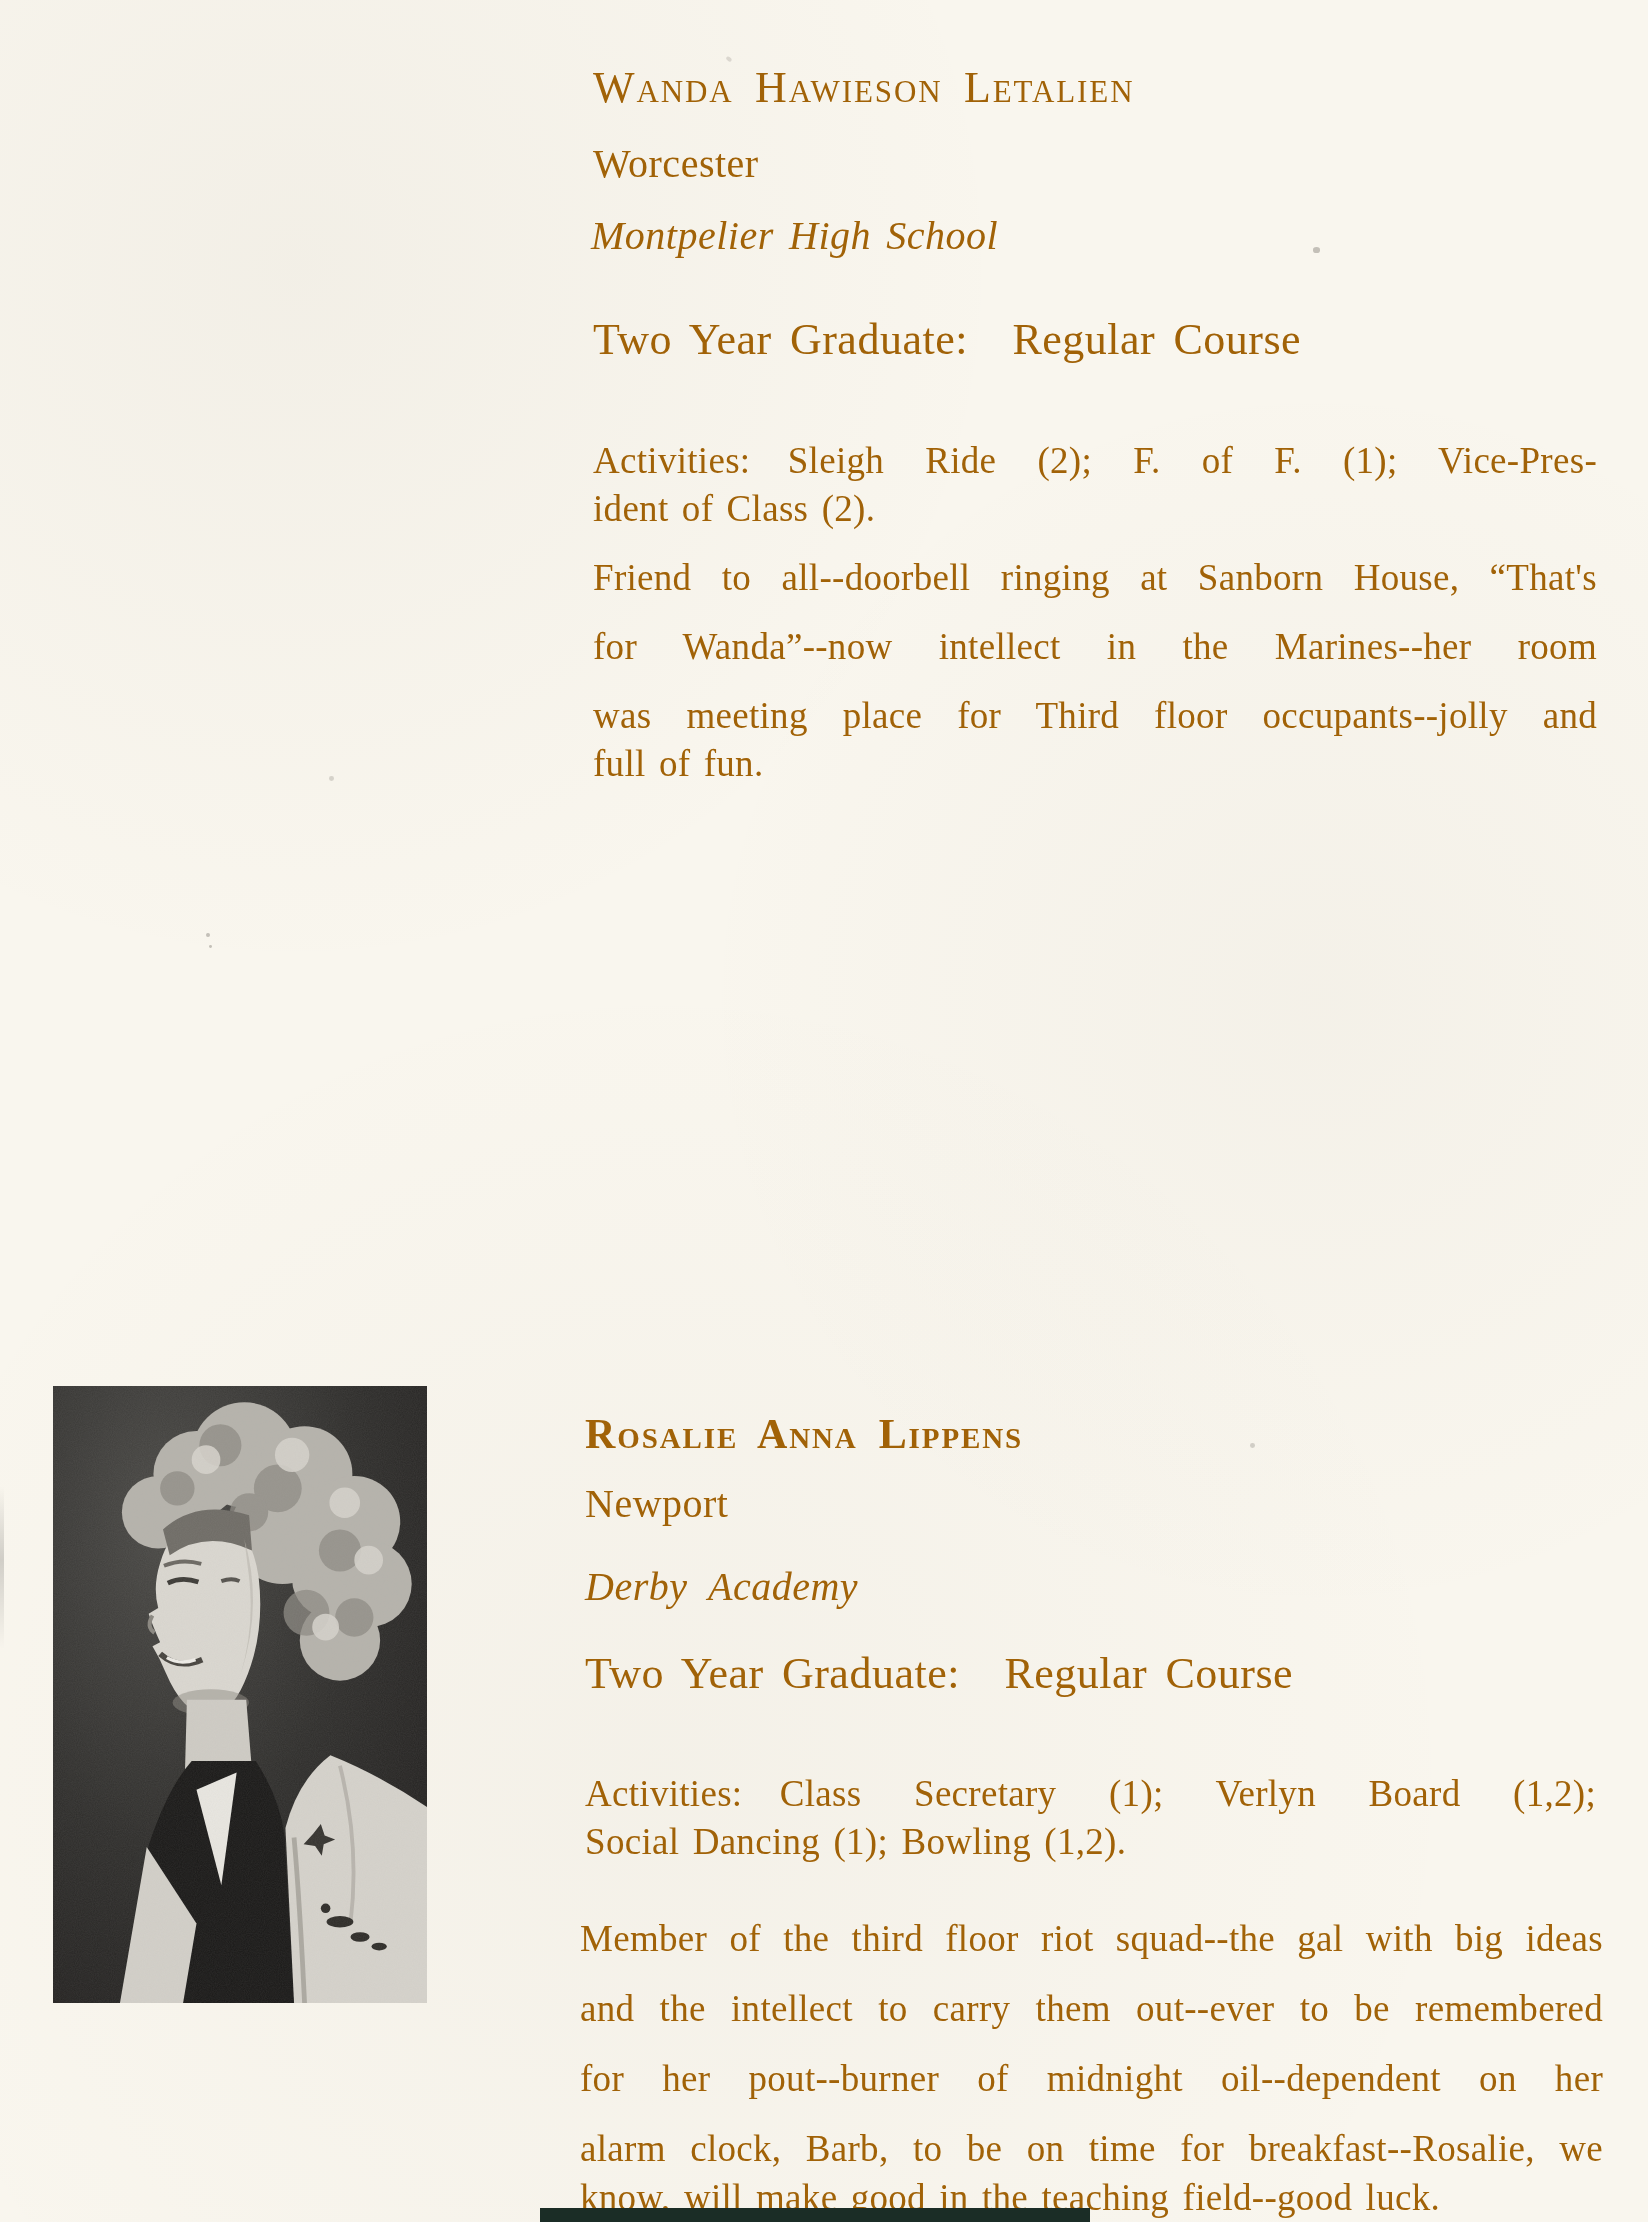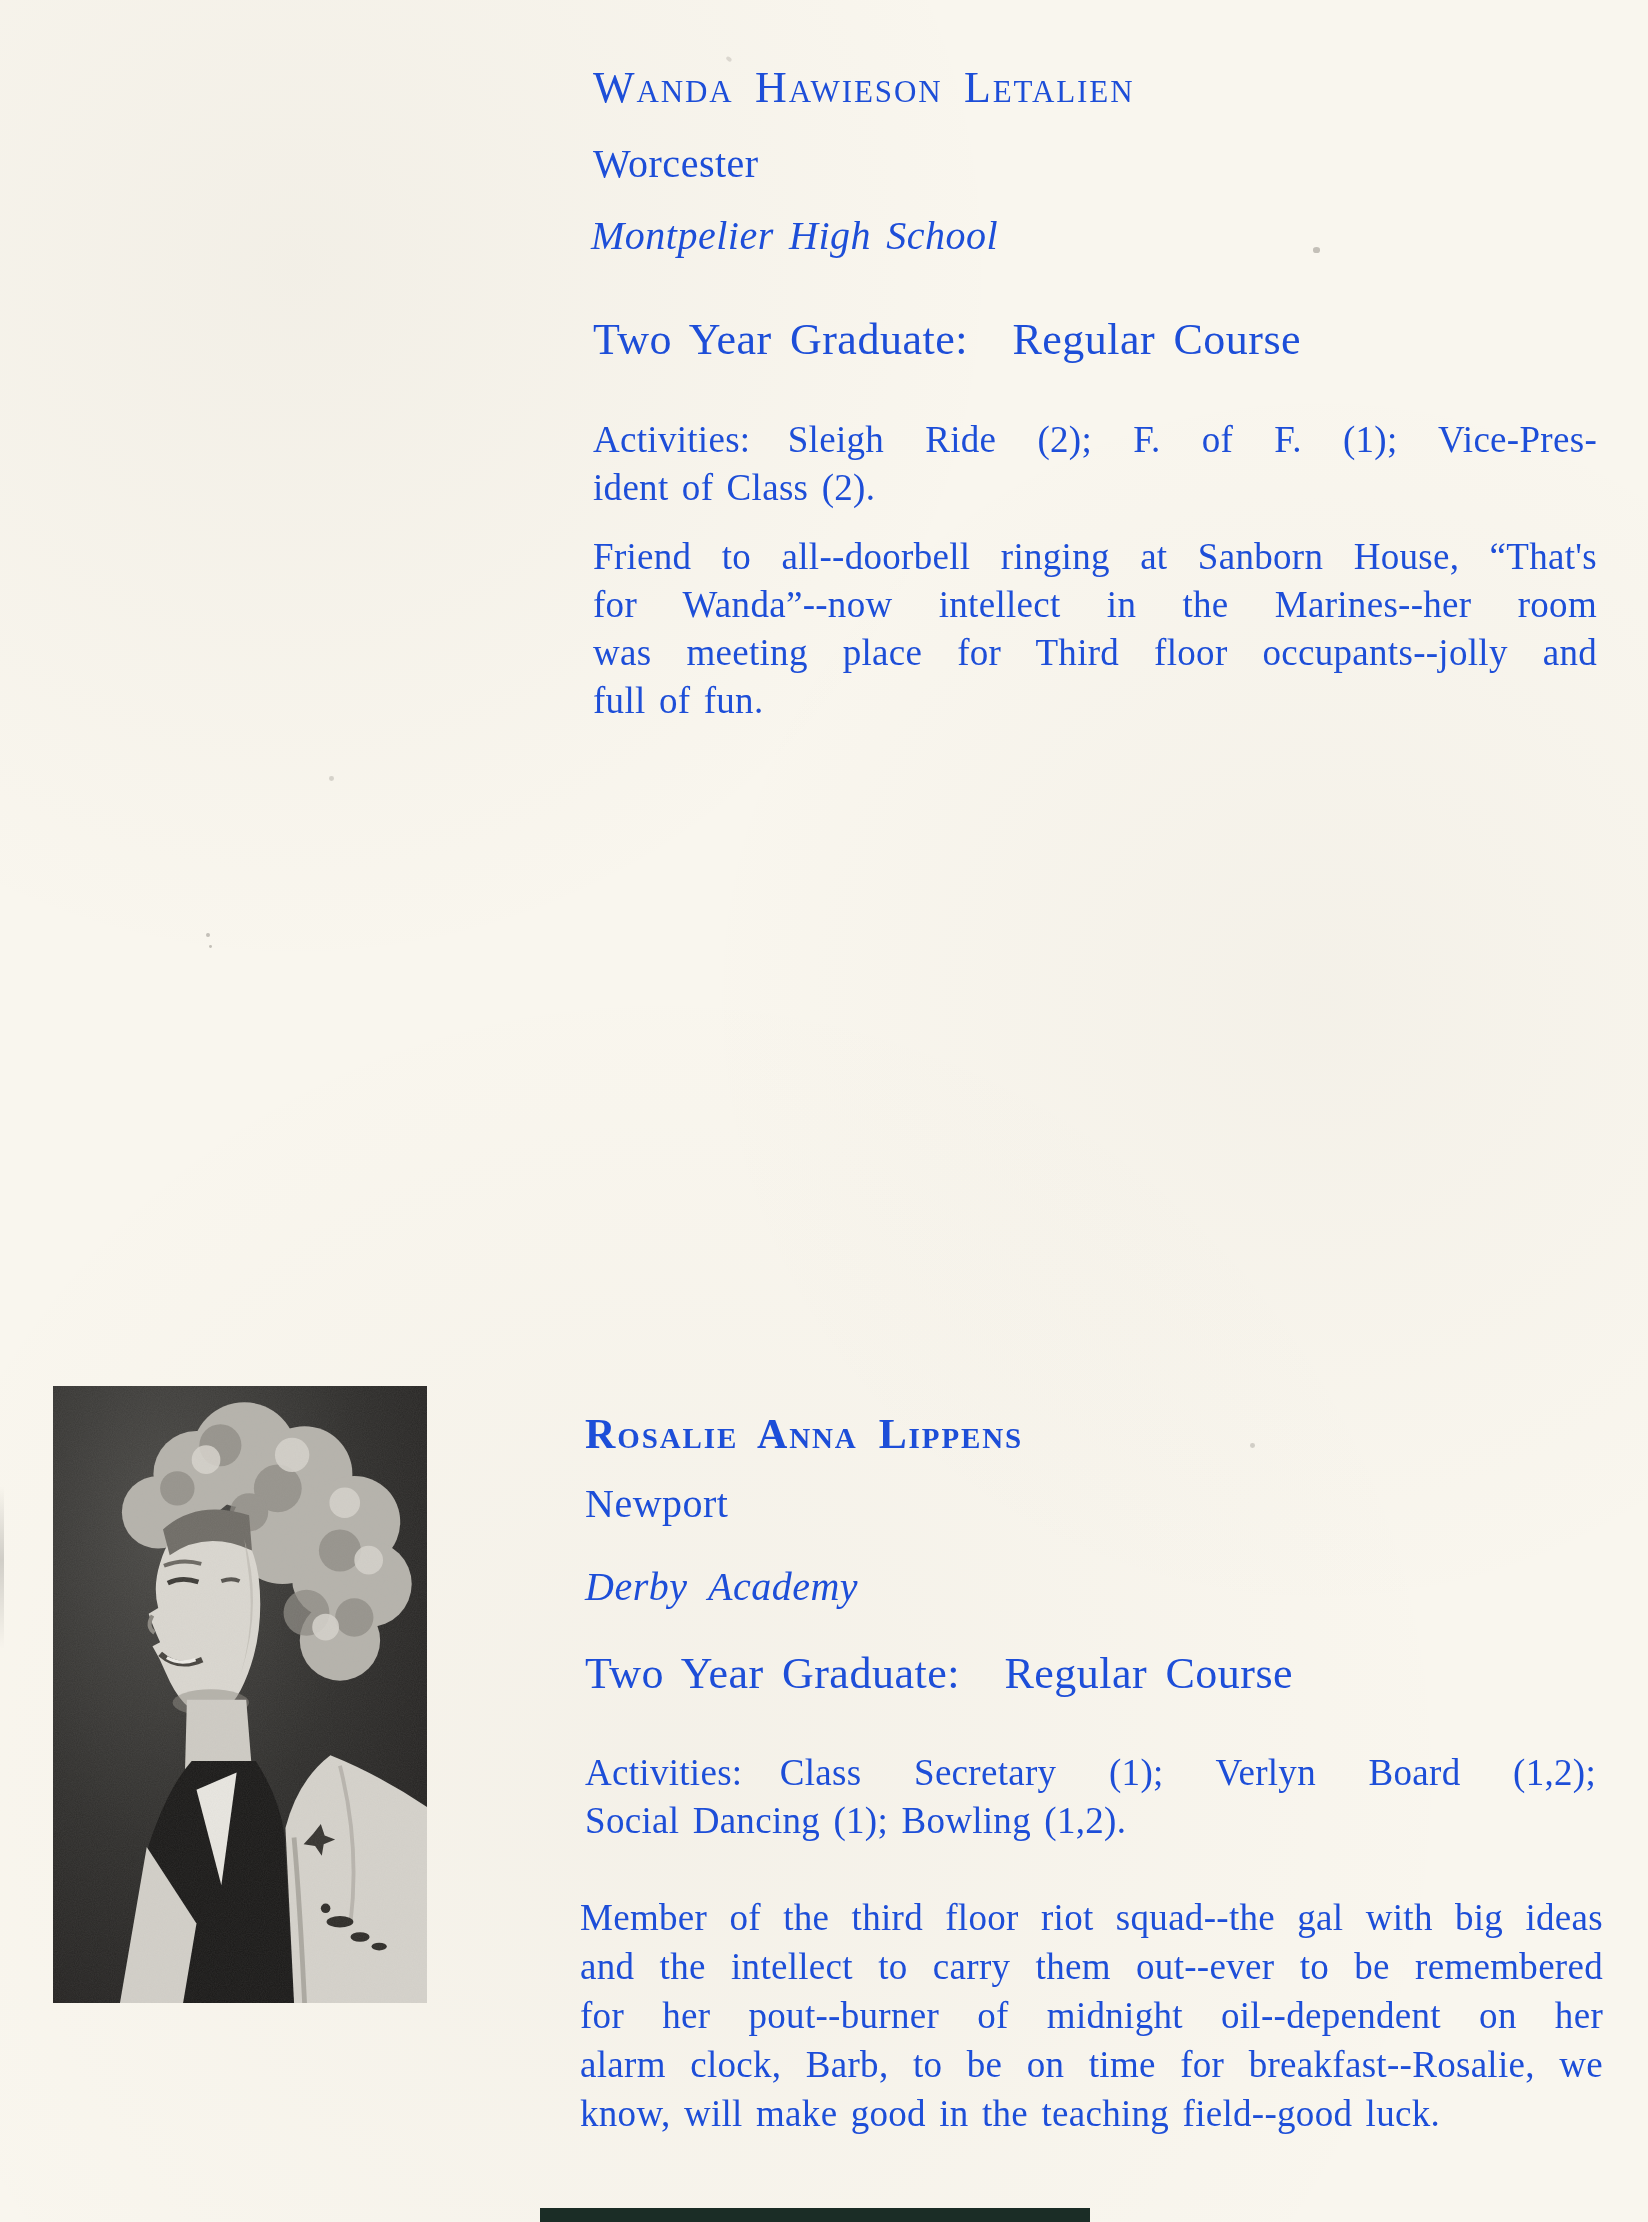--- a/index.html
+++ b/index.html
@@ -2,37 +2,37 @@
 <html><head>
 <meta charset="utf-8">
 <style>
   html,body{margin:0;padding:0;background:#6e6e6e;}
   .page{
     position:relative;
     width:1649px;height:2222px;
     background:#f9f6ee;
     overflow:hidden;
     font-family:"Liberation Serif","DejaVu Serif",serif;
-    color:#1d4ed8;
+    color:#a16207;
   }
   
   .page::before{
     content:"";position:absolute;inset:0;pointer-events:none;
     background:
       radial-gradient(circle at 18% 12%, rgba(120,110,90,0.05), transparent 30%),
       radial-gradient(circle at 80% 45%, rgba(120,110,90,0.04), transparent 35%),
       radial-gradient(circle at 40% 80%, rgba(120,110,90,0.04), transparent 40%);
   }
   .abs{position:absolute;}
   .name{font-variant:small-caps;line-height:1;letter-spacing:1.9px;word-spacing:8.6px;}
   .home{font-size:40px;line-height:1;letter-spacing:0.5px;font-family:Liberation Serif, serif;}
   .school{font-size:40px;line-height:1;font-style:italic;letter-spacing:0.5px;word-spacing:4.8px;}
   .program{font-size:44px;line-height:1;letter-spacing:0.5px;word-spacing:6.7px;}
   .lines{font-size:37px;line-height:48px;letter-spacing:0.3px;word-spacing:3.8px;}
-  .lines .jl{text-align:justify;text-align-last:justify;}
+  .lines .jl{text-align:justify;text-align-last:justify;margin-top:21px;}
   .lines .ll{text-align:left;}
 
   #e1-name{left:593px;top:66px;font-size:44px;}
   #e1-home{left:593px;top:144px;}
   #e1-school{left:591px;top:216px;}
   #e1-program{left:593px;top:318px;}
   #e1-act{left:593px;top:416px;width:1004px;}
   #e1-bio{left:593px;top:533px;width:1004px;}
 
   #photo-frame{left:53px;top:1386px;width:374px;height:617px;}

